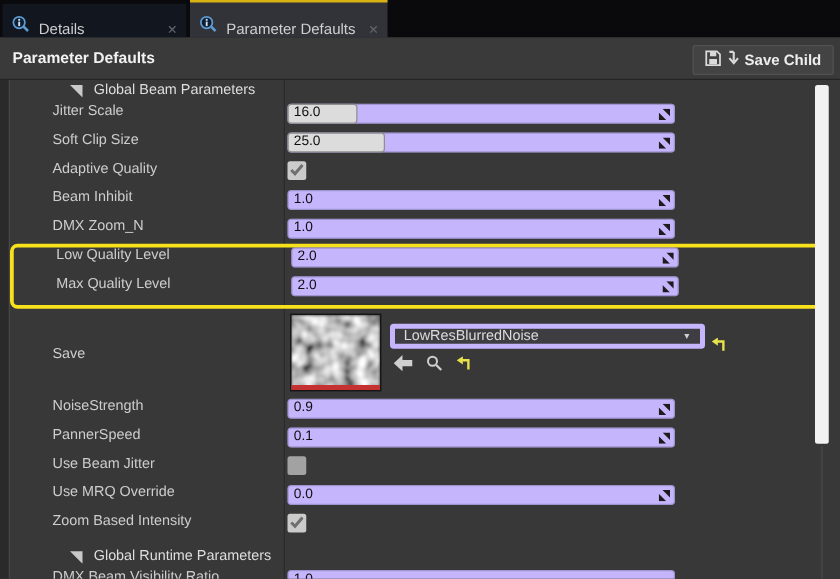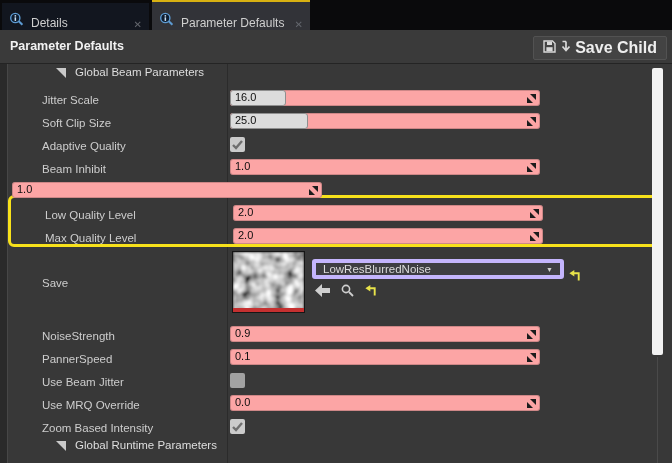--- a/index.html
+++ b/index.html
@@ -16,33 +16,33 @@
   .tab .tclose{margin-left:6px;color:#63666d;font-size:10px;flex:0 0 auto;}
   .tab-details{left:2px;top:3px;width:147px;height:27px;background:#12161f;}
   .tab-active{left:152px;top:0;width:158px;height:30px;background:#323338;
               border-top:2px solid #d8b112;}
   
   .header{position:absolute;left:0;top:30px;width:672px;height:34px;background:#3a3a3a;
           border-bottom:1px solid #242424;box-sizing:border-box;}
   .page-title{position:absolute;left:10px;top:9px;font-size:12.5px;font-weight:bold;color:#f2f2f2;}
   .save-btn{position:absolute;right:5px;top:6px;height:22px;display:flex;align-items:center;gap:5px;
             padding:0 9px;background:#434343;border:1px solid #525252;border-radius:2px;
-            color:#eeeeee;font-size:16px;font-weight:bold;cursor:pointer;}
+            color:#eeeeee;font-size:12px;font-weight:bold;cursor:pointer;}
   
   .gutter{position:absolute;left:0;top:64px;width:8px;height:399px;background:#2a2a2a;border-right:1px solid #474747;box-sizing:border-box;}
   .coldiv{position:absolute;left:227px;top:64px;height:399px;width:1px;background:#2b2b2b;}
   .rows{position:absolute;left:9px;top:61px;width:641px;}
   .cat{height:22px;display:flex;align-items:center;color:#dedede;font-size:11.5px;padding-left:44px;}
   .cat .tri{margin-left:3px;width:12px;display:flex;align-items:center;}
   .cat .cat-label{margin-left:7px;}
-  .prow{height:23px;display:flex;align-items:flex-end;}
+  .prow{height:23px;display:flex;align-items:flex-start;}
   .prow-label{width:218px;box-sizing:border-box;padding-left:33px;font-size:11.5px;color:#cdcdcd;
               white-space:nowrap;overflow:hidden;flex:0 0 auto;}
   .vwrap{margin-left:3px;position:relative;display:flex;align-items:center;}
-  .field{position:relative;width:310px;height:16px;background:#fca5a5;border-radius:3px;
+  .field{position:relative;width:310px;height:16px;background:#c4b5fd;border-radius:3px;
          box-shadow:inset 0 0 0 1px rgba(0,0,0,0.18);cursor:ew-resize;}
   .ffill{position:absolute;left:0;top:0;height:16px;background:#dcdcdc;border:1px solid #8f8f8f;
          border-radius:3px;box-sizing:border-box;}
   .fval{position:absolute;left:5px;top:1px;font-size:11px;color:#0e0e0e;}
   .spin{position:absolute;right:4px;top:4px;line-height:0;}
   .checkbox{width:15px;height:15px;border-radius:2px;display:flex;align-items:center;justify-content:center;cursor:pointer;}
   .checkbox.on{background:#cbcbcb;}
   .checkbox.off{background:#a2a2a2;}
   
   .hl{border:3px solid #f7e11b;border-radius:6px;box-sizing:border-box;width:654px;
@@ -167,20 +167,21 @@
         <div class="field">
           <span class="fval">1.0</span>
           <span class="spin"><svg width="9" height="9" viewBox="0 0 9 9">
               <polygon points="3,0 9,0 9,6" fill="#1c1c1c"></polygon>
               <polygon points="0,3 0,9 6,9" fill="#1c1c1c"></polygon>
             </svg></span>
         </div>
       </div>
     </div>
     <div class="prow">
+      <span class="prow-label">DMX Zoom_N</span>
       <div class="vwrap">
         <div class="field">
           <span class="fval">1.0</span>
           <span class="spin"><svg width="9" height="9" viewBox="0 0 9 9">
               <polygon points="3,0 9,0 9,6" fill="#1c1c1c"></polygon>
               <polygon points="0,3 0,9 6,9" fill="#1c1c1c"></polygon>
             </svg></span>
         </div>
       </div>
     </div>

